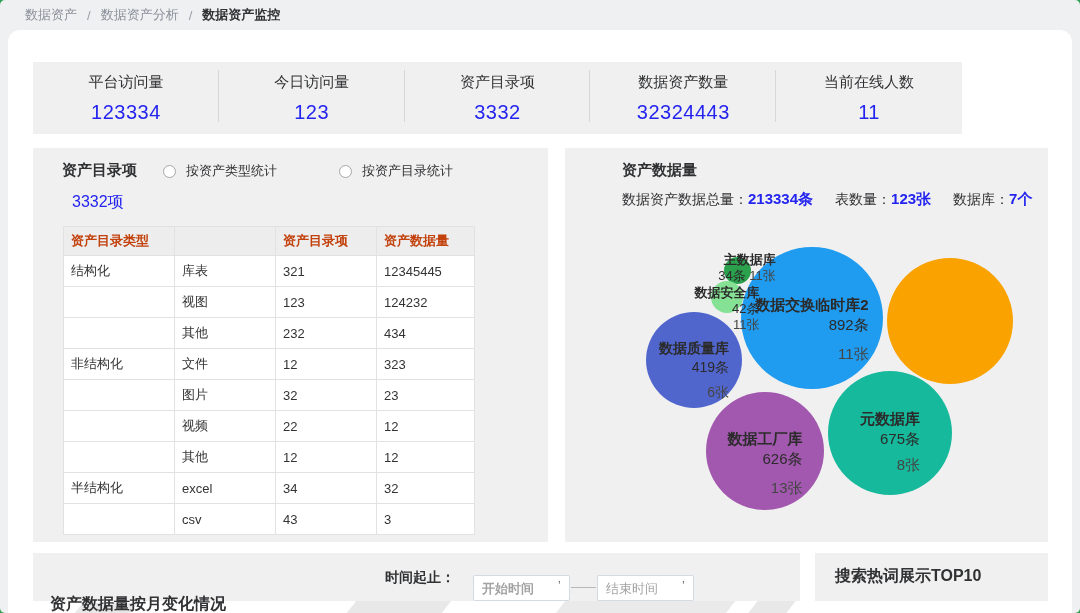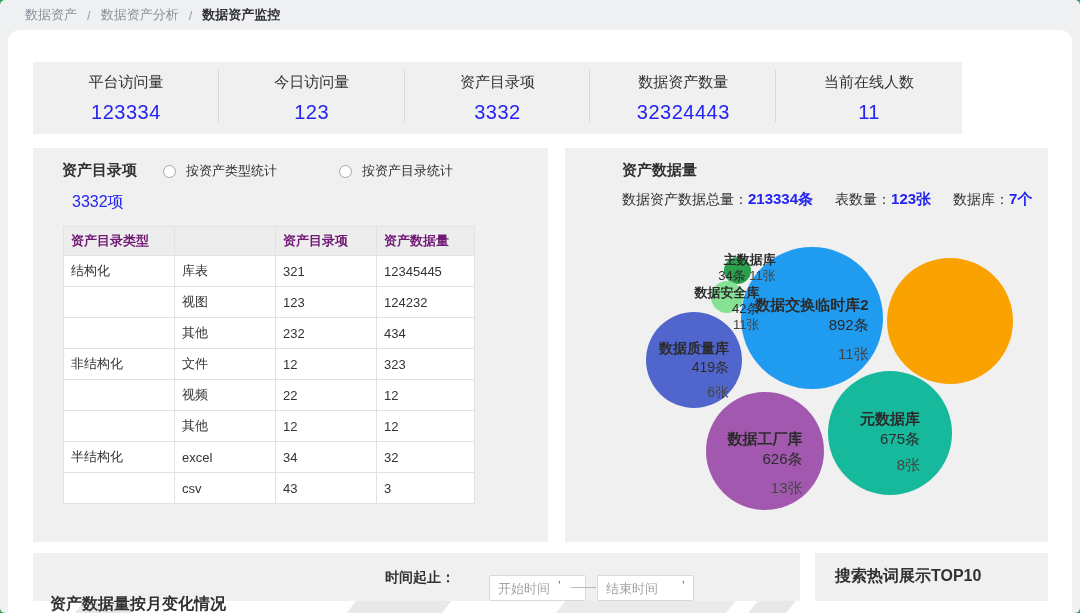--- a/index.html
+++ b/index.html
@@ -34,21 +34,21 @@
   
   .catalog{left:25px;top:118px;width:515px;height:394px;}
   .panel-title{position:absolute;font-size:15px;font-weight:bold;color:#303133;}
   .catalog .panel-title{left:29px;top:13px;}
   .radio-group{position:absolute;left:130px;top:14px;display:flex;gap:62px;}
   .radio{display:flex;align-items:center;gap:10px;font-size:13px;color:#303133;cursor:pointer;}
   .radio .rdot{width:13px;height:13px;border-radius:50%;background:#fff;border:1px solid #a6a6a6;box-sizing:border-box;}
   .catalog-total{position:absolute;left:39px;top:44px;font-size:16px;color:#2424f0;}
   table.cat{position:absolute;left:30px;top:78px;border-collapse:collapse;font-size:13px;color:#333;}
   table.cat th,table.cat td{border:1px solid #e2e2e2;text-align:left;padding:0 0 0 7px;font-weight:normal;}
-  table.cat th{background:#ededed;font-weight:bold;color:#701a75;height:28px;}
+  table.cat th{background:#ededed;font-weight:bold;color:#c2410c;height:28px;}
   table.cat td{background:#ffffff;height:30px;}
   .cw0{width:103px;}.cw1{width:93px;}.cw2{width:93px;}.cw3{width:90px;}
   
   .asset{left:557px;top:118px;width:483px;height:394px;}
   .asset .panel-title{left:57px;top:13px;}
   .asset-summary{position:absolute;left:57px;top:42px;font-size:14px;color:#303133;display:flex;}
   .sum-item{margin-right:22px;white-space:nowrap;}
   .sum-item .sval{color:#2424f0;font-weight:bold;font-size:15px;}
   .bubble{position:absolute;border-radius:50%;}
   .b1{left:159px;top:109px;width:27px;height:27px;background:#2ba14e;}
@@ -77,21 +77,21 @@
   .monthly{left:25px;top:523px;width:767px;height:48px;}
   .monthly .panel-title{left:17px;top:13px;font-size:16px;margin-top:28px;}
   .time-label{position:absolute;left:352px;top:16px;font-size:14px;font-weight:600;color:#303133;}
   .date-input{
     position:absolute;top:22px;width:97px;height:26px;box-sizing:border-box;
     border:1px solid #d4dae2;background:#fff;border-radius:2px;
     font-size:13px;color:#555;padding:0 14px 0 8px;outline:none;
     font-family:"Liberation Sans","DejaVu Sans",sans-serif;
   }
   .date-input::placeholder{color:#a3a3a3;}
-  .di-start{left:456px;}
+  .di-start{left:440px;font-weight:bold;}
   .di-end{left:564px;}
   .di-tick{position:absolute;top:26px;font-size:12px;color:#666;pointer-events:none;}
   .t1{left:525px;}
   .t2{left:649px;}
   .date-connector{position:absolute;left:538px;top:34px;width:25px;height:0;border-top:1px solid #b8b8b8;}
   .hotwords{left:807px;top:523px;width:233px;height:48px;}
   .hotwords .panel-title{left:20px;top:13px;font-size:16px;}
   
   .wm{position:absolute;background:#e8e8e8;transform:skewX(-38deg);}
   .wm1{left:70px;top:573px;width:55px;height:12px;}
@@ -185,20 +185,26 @@
               <td class="cw3">434</td>
             </tr>
               <tr>
               <td class="cw0">非结构化</td>
               <td class="cw1">文件</td>
               <td class="cw2">12</td>
               <td class="cw3">323</td>
             </tr>
               <tr>
               <td class="cw0"></td>
+              <td class="cw1">图片</td>
+              <td class="cw2">32</td>
+              <td class="cw3">23</td>
+            </tr>
+              <tr>
+              <td class="cw0"></td>
               <td class="cw1">视频</td>
               <td class="cw2">22</td>
               <td class="cw3">12</td>
             </tr>
               <tr>
               <td class="cw0"></td>
               <td class="cw1">其他</td>
               <td class="cw2">12</td>
               <td class="cw3">12</td>
             </tr>

